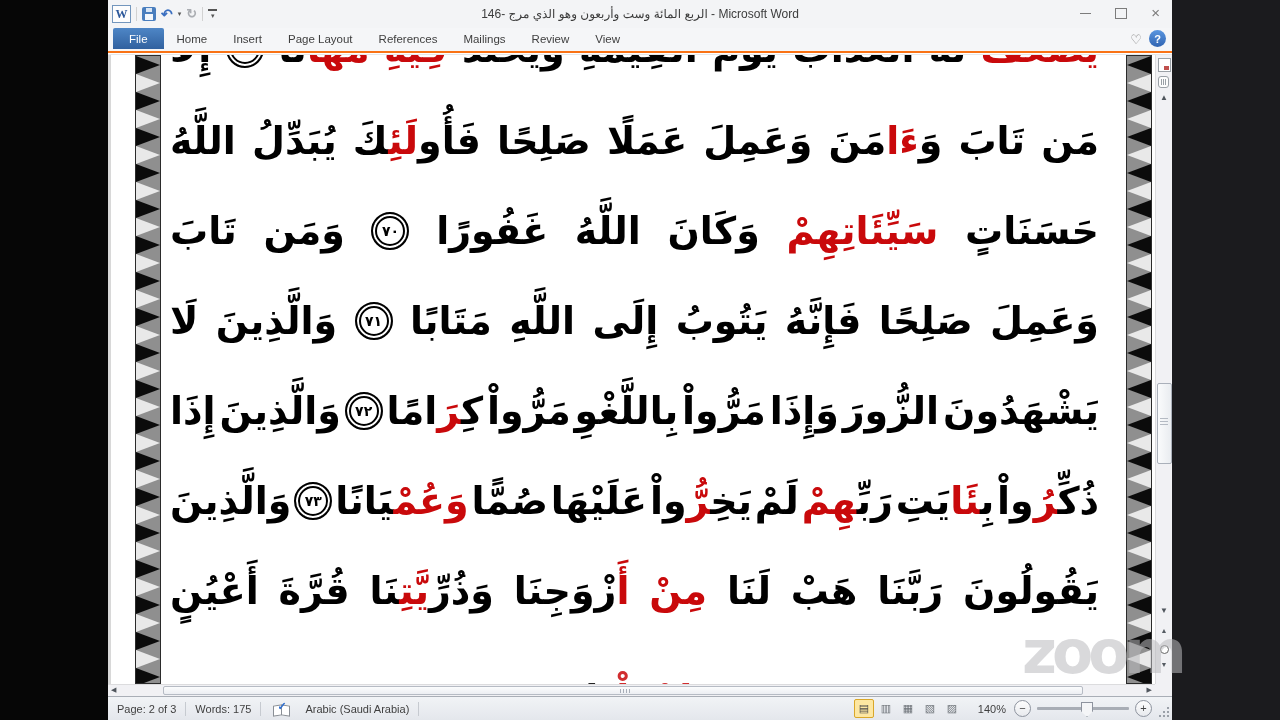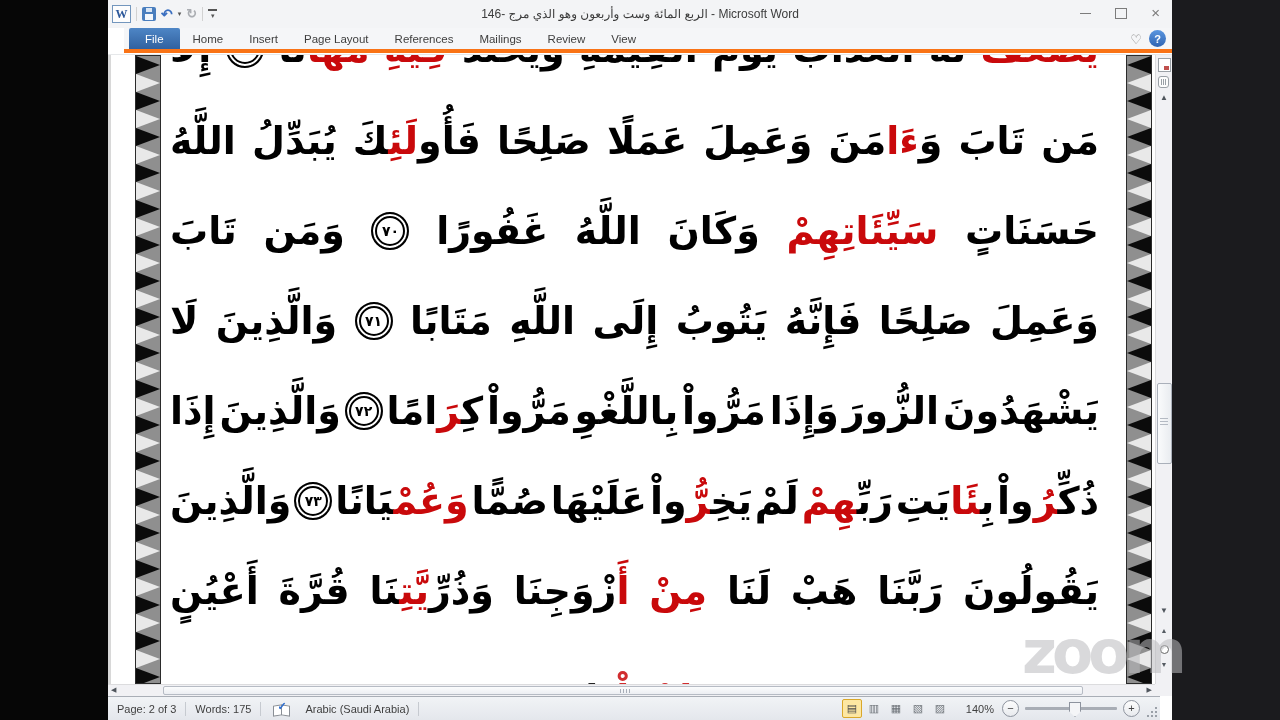--- a/index.html
+++ b/index.html
@@ -24,21 +24,21 @@
   .qatmenu .bar{width:9px;height:2px;background:#555;margin-bottom:1px;}
   .title{position:absolute;left:220px;right:220px;top:0;height:28px;line-height:28px;text-align:center;
          font-size:12px;color:#3c3c3c;white-space:nowrap;overflow:hidden;direction:ltr;}
   .win-controls{position:absolute;right:12px;top:0;height:26px;display:flex;gap:24px;align-items:center;}
   .wc-min{width:11px;height:1px;background:#7c7c7c;}
   .wc-max{width:10px;height:9px;border:1px solid #7c7c7c;}
   .wc-close{color:#7c7c7c;font-size:15px;line-height:14px;}
 
   
   .tabrow{position:absolute;top:28px;left:0;right:0;height:25px;background:#f5f6f8;
-          border-bottom:4px solid #f97316;display:flex;align-items:flex-start;padding-left:5px;box-sizing:border-box;margin-left:16px;}
+          border-bottom:2px solid #f97316;display:flex;align-items:flex-start;padding-left:5px;box-sizing:border-box;}
   .tab{padding:5px 13px 4px 13px;font-size:11.5px;color:#3e3e3e;}
   .tab.active{background:linear-gradient(#4e86c6,#31619f);color:#fff;border-radius:2px 2px 0 0;padding:5px 16px 4px 16px;}
   .heart-btn{position:absolute;right:30px;top:33px;color:#8a8a8a;font-size:13px;line-height:13px;}
   .help-btn{position:absolute;right:6px;top:30px;width:17px;height:17px;border-radius:50%;
             background:linear-gradient(#5a96e0,#2f64b2);color:#fff;font-size:11px;font-weight:bold;
             display:flex;align-items:center;justify-content:center;}
   .ribbon-edge{position:absolute;top:54px;left:0;right:0;height:1px;background:#e6e8ea;}
 
   
   .docarea{position:absolute;top:55px;left:0;right:17px;bottom:36px;background:#fff;overflow:hidden;}
@@ -84,21 +84,21 @@
   
   .hscroll{position:absolute;left:0;right:17px;top:684px;height:12px;background:#f1f1f4;border-top:1px solid #dcdcde;box-sizing:border-box;}
   .hs-left{position:absolute;left:3px;top:1px;font-size:7px;color:#4f555c;}
   .hs-right{position:absolute;right:3px;top:1px;font-size:7px;color:#4f555c;}
   .hs-thumb{position:absolute;left:55px;width:920px;top:1px;height:9px;background:linear-gradient(#fbfcfd,#eceef2);
             border:1px solid #b6bbc4;border-radius:2px;box-sizing:border-box;}
   .hs-thumb .grip{position:absolute;left:50%;top:2px;width:1px;height:4px;background:#a8aeb8;box-shadow:-3px 0 0 #a8aeb8,3px 0 0 #a8aeb8,6px 0 0 #a8aeb8;}
   .corner{position:absolute;right:0;top:684px;width:17px;height:12px;background:#f1f1f4;}
 
   
-  .statusbar{position:absolute;left:0;right:12px;bottom:0;height:24px;background:linear-gradient(#f1f3f6,#e4e7ec);
+  .statusbar{position:absolute;left:0;right:0;bottom:0;height:24px;background:linear-gradient(#f1f3f6,#e4e7ec);
              border-top:1px solid #a9aeb6;display:flex;align-items:center;font-size:11px;color:#3f3f3f;box-sizing:border-box;}
   .sb-item{padding:0 9px;white-space:nowrap;}
   .sb-sep{width:1px;height:14px;background:#c6cad0;}
   .book-icon{position:relative;width:17px;height:12px;margin:0 6px 0 12px;}
   .book-icon .p1,.book-icon .p2{position:absolute;top:2px;width:7px;height:9px;background:#fff;border:1px solid #8a8f96;}
   .book-icon .p1{left:0;transform:skewY(-8deg);}
   .book-icon .p2{left:8px;transform:skewY(8deg);}
   .book-icon .chk{position:absolute;left:4px;top:-3px;color:#2f6fd0;font-size:11px;font-weight:bold;}
   .sb-spacer{flex:1;}
   .viewbtns{display:flex;align-items:center;gap:2px;margin-right:8px;}

